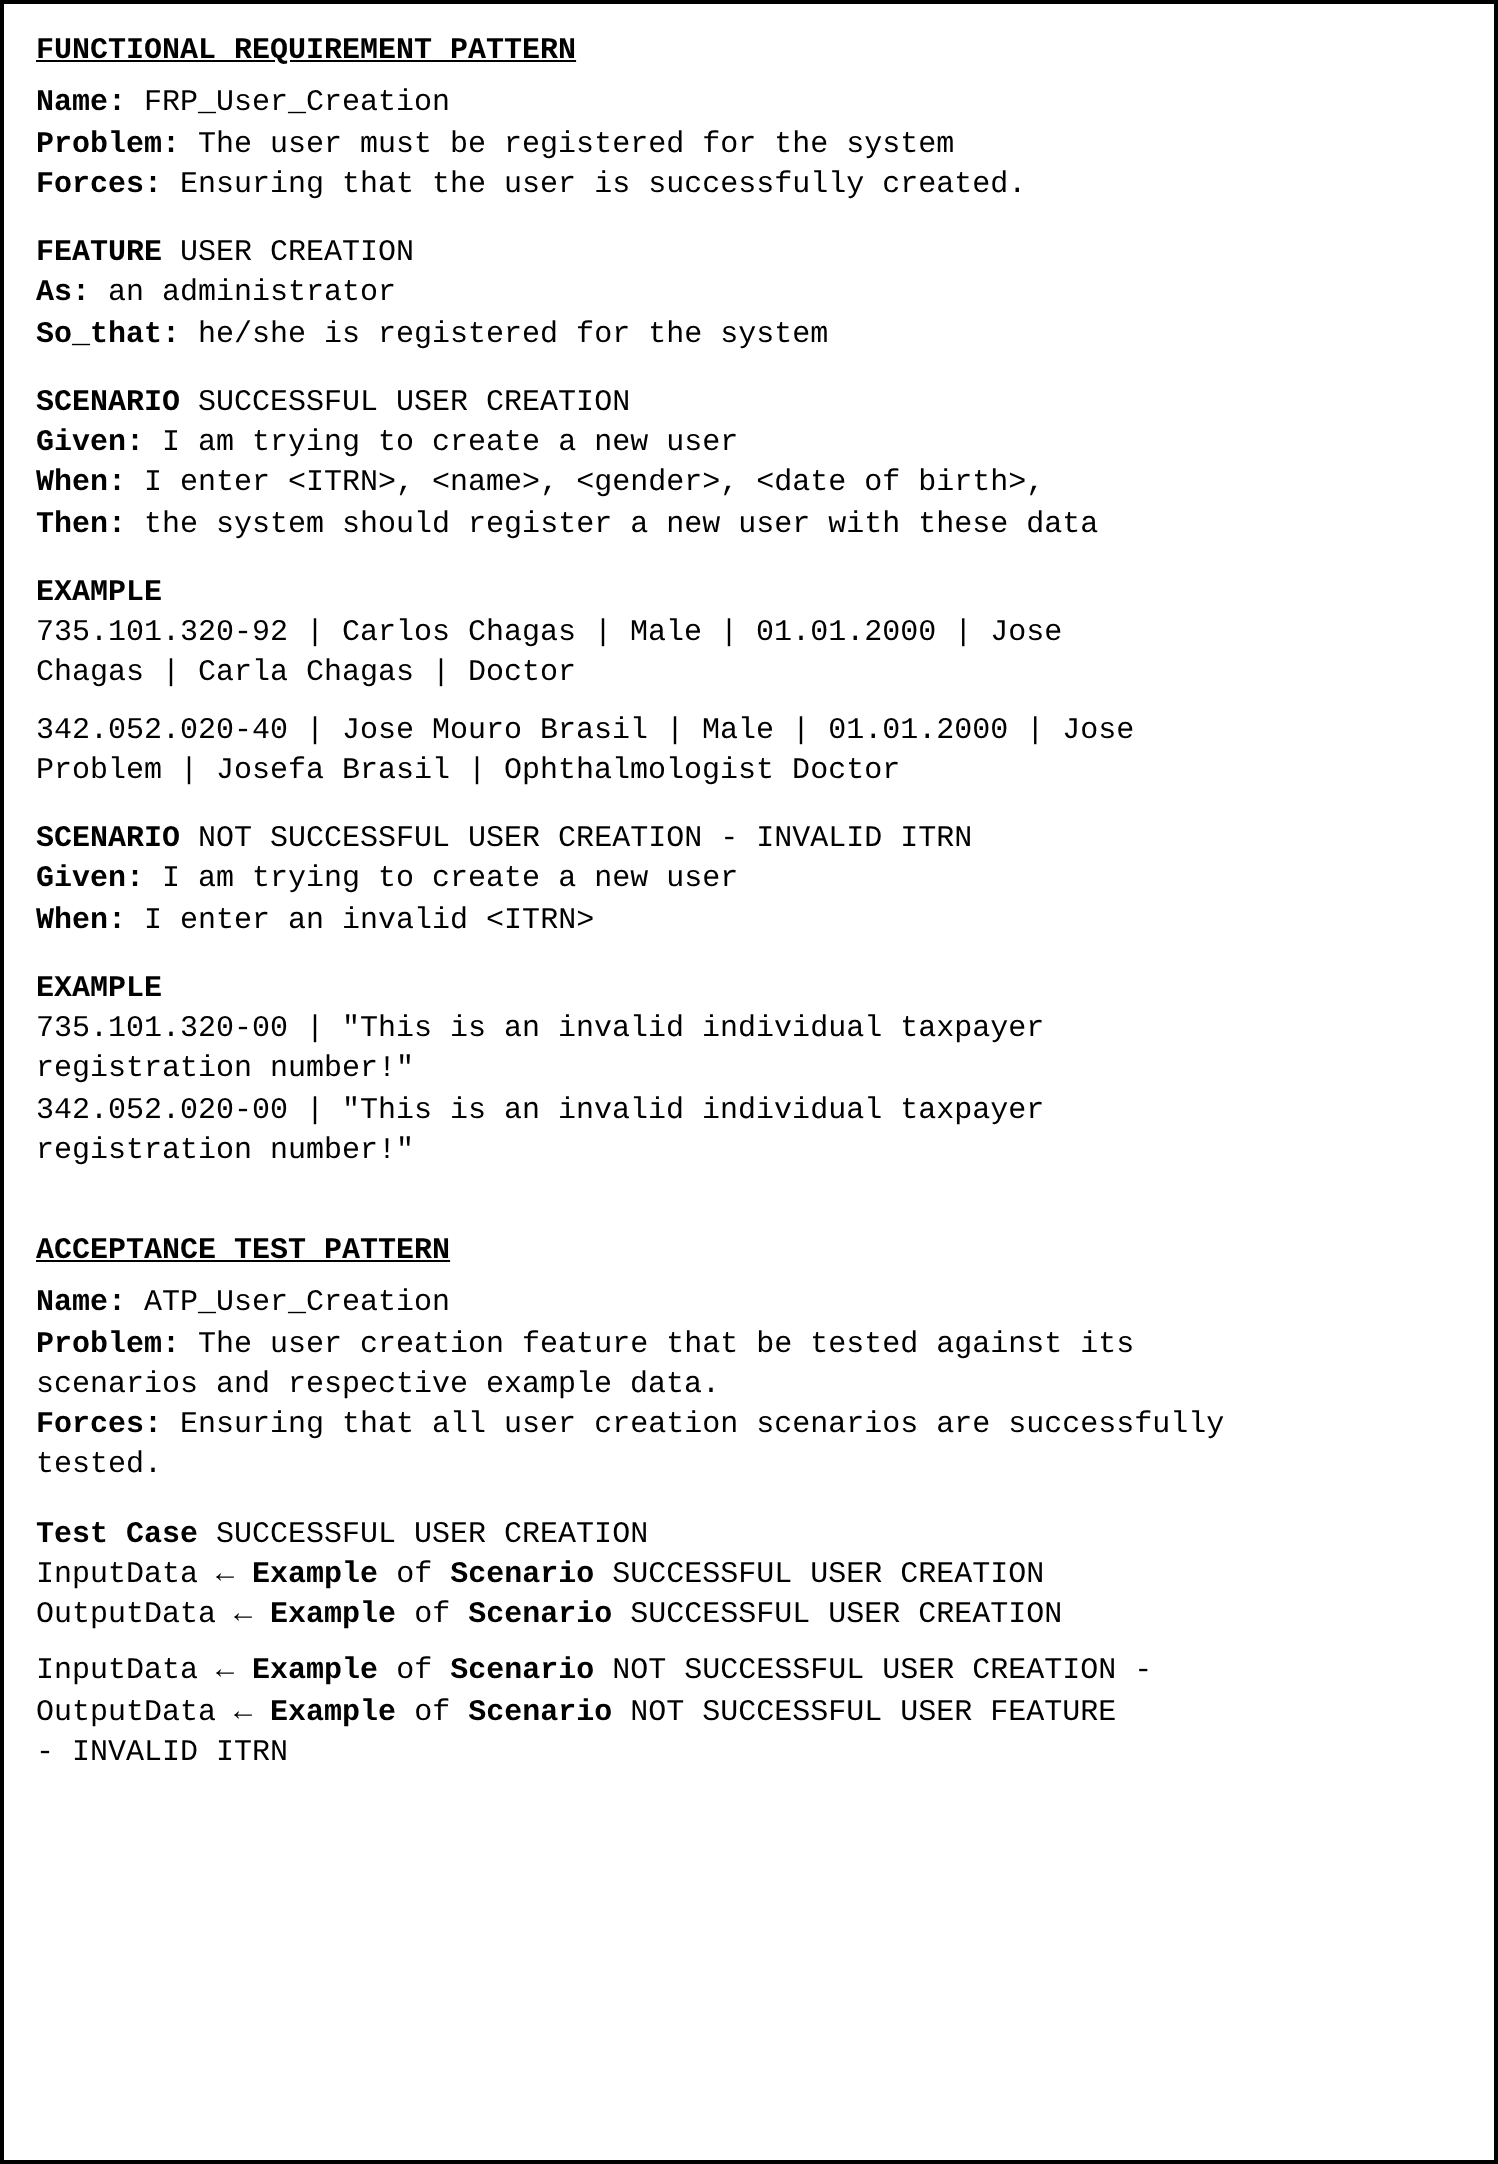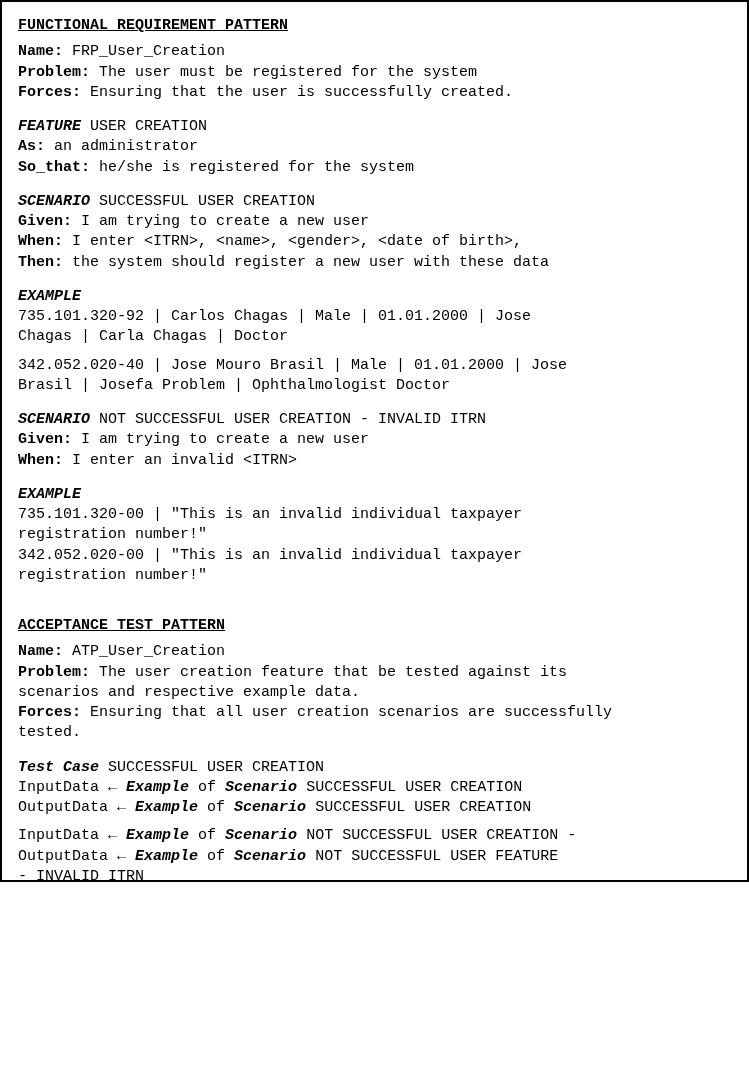--- a/index.html
+++ b/index.html
@@ -6,41 +6,41 @@
     margin: 0;
     padding: 0;
     background: #fff;
     font-family: "Courier New", Courier, monospace;
     font-size: 15px;
     line-height: 1.35;
     color: #000;
   }
   .page {
     width: 749px;
-    height: 882px;
+    height: 1082px;
     box-sizing: border-box;
     border: 2px solid #000;
     padding: 14px 16px;
     overflow: hidden;
   }
   .heading {
     font-weight: bold;
     text-decoration: underline;
     margin-bottom: 6px;
   }
   .kv .label {
     font-weight: bold;
   }
   .indent1 { margin-left: 28px; }
   .indent2 { margin-left: 56px; }
   .indent3 { margin-left: 84px; }
   .gap { height: 14px; }
   .gap-small { height: 8px; }
   .gap-big { height: 30px; }
-  .bold { font-weight: bold; font-style: italic; }
+  .bold { font-weight: bold; }
   .line { margin: 0; }
 </style>
 </head>
 <body>
 
 <div class="page">
 
   <div class="heading">FUNCTIONAL REQUIREMENT PATTERN</div>
 
   <div class="kv line">
@@ -90,21 +90,21 @@
     <span>the system should register a new user with these data</span>
   </div>
 
   <div class="gap"></div>
 
   <div class="indent3 bold line">EXAMPLE</div>
   <div class="indent3 line">735.101.320-92 | Carlos Chagas | Male | 01.01.2000 | Jose</div>
   <div class="indent3 line">Chagas | Carla Chagas | Doctor</div>
   <div class="gap-small"></div>
   <div class="indent3 line">342.052.020-40 | Jose Mouro Brasil | Male | 01.01.2000 | Jose</div>
-  <div class="indent3 line">Brasil | Josefa Problem | Ophthalmologist Doctor</div>
+  <div class="indent3 line">Problem | Josefa Brasil | Ophthalmologist Doctor</div>
 
   <div class="gap"></div>
 
   <div class="indent2 line">
     <span class="bold">SCENARIO</span>
     <span>NOT SUCCESSFUL USER CREATION - INVALID ITRN</span>
   </div>
   <div class="indent2 kv line">
     <span class="label">Given:</span>
     <span>I am trying to create a new user</span>

